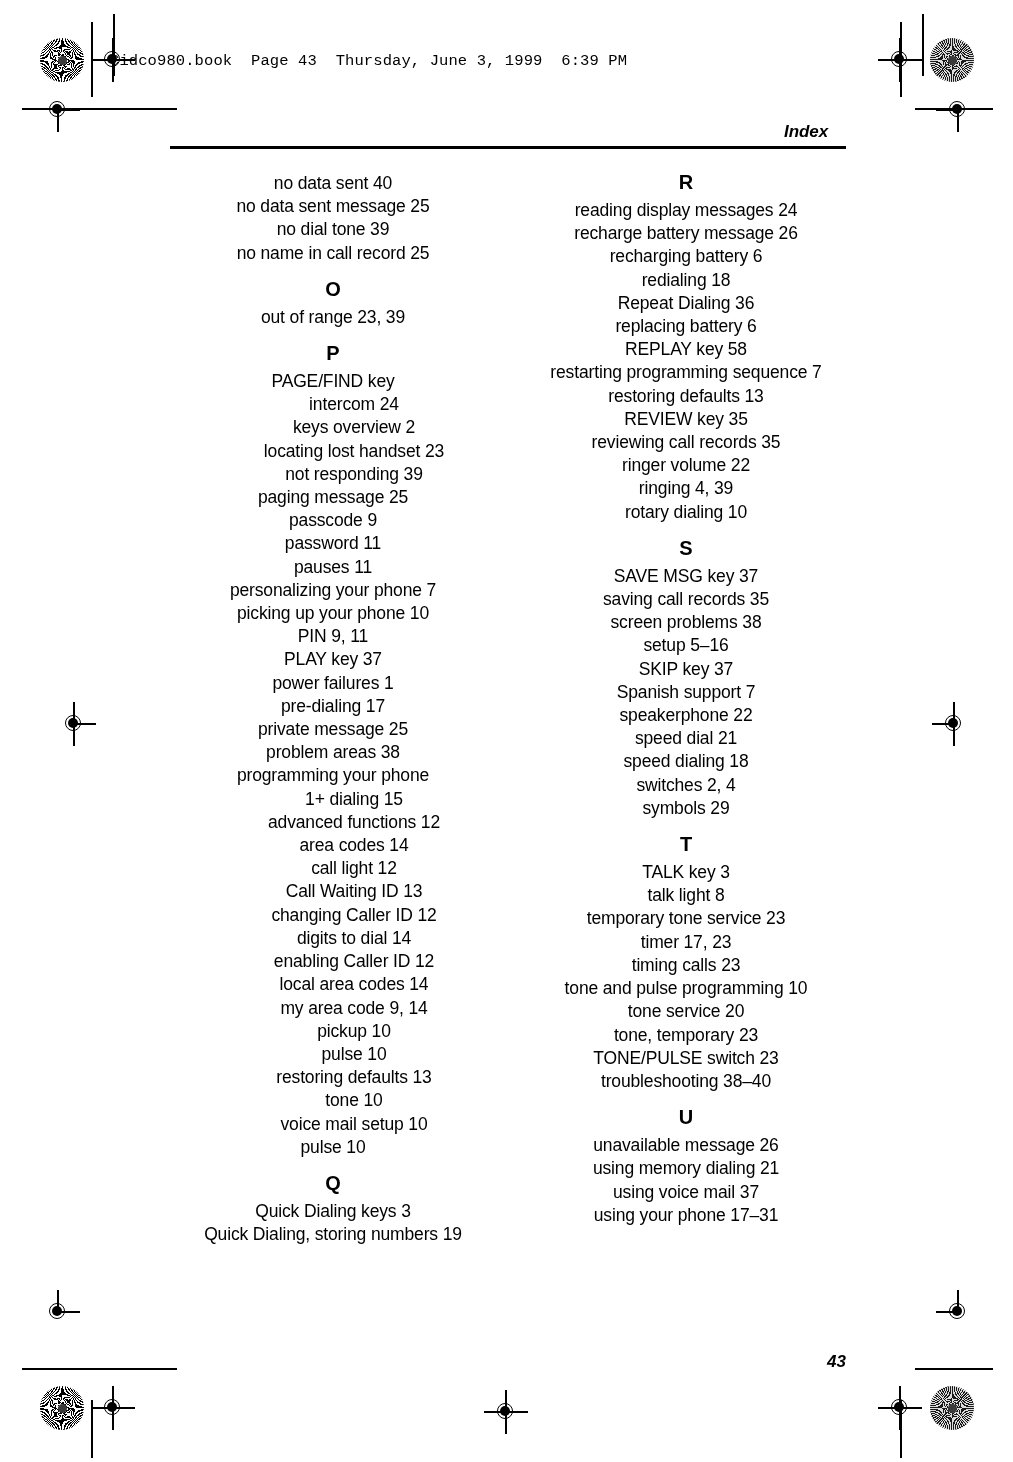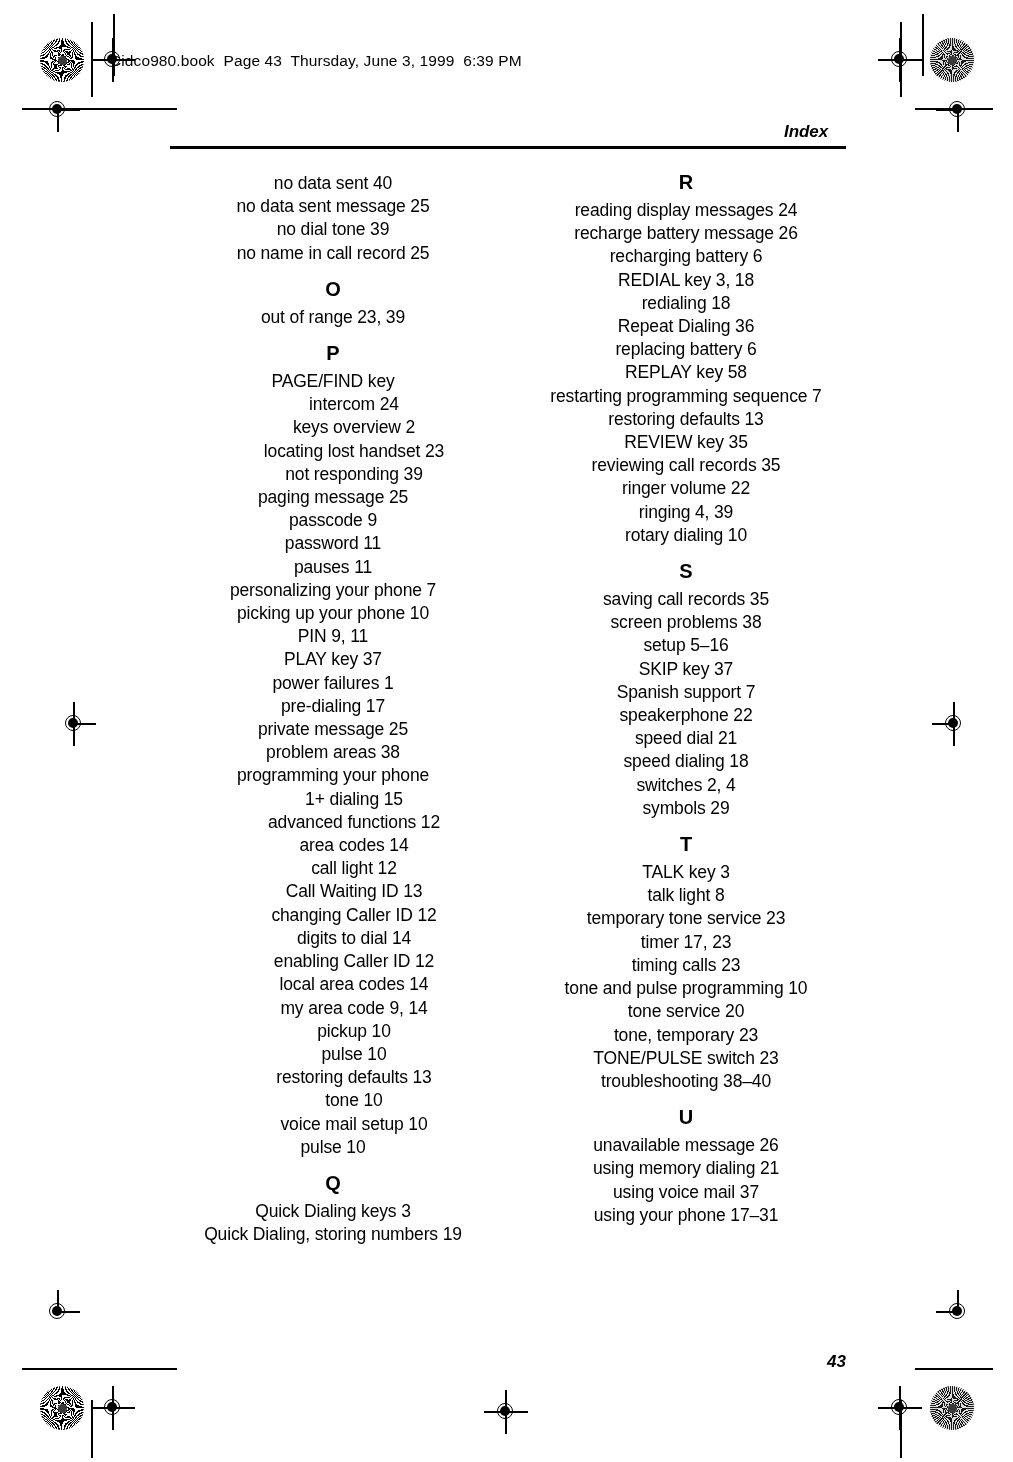--- a/index.html
+++ b/index.html
@@ -73,21 +73,21 @@
 
   .trimline { position: absolute; background: #000; }
   .trimline.h { height: 1.5px; }
   .trimline.v { width: 1.5px; }
 
   
   .filestamp {
     position: absolute;
     left: 110px;
     top: 52px;
-    font-family: Liberation Sans, sans-serif;
+    font-family: Liberation Mono, monospace;
     font-size: 15.5px;
     letter-spacing: 0.1px;
     white-space: pre;
   }
 
   
   .runhead {
     position: absolute;
     left: 152px;
     top: 122px;
@@ -296,33 +296,33 @@
       <div class="entry">pulse 10</div>
       <div class="group-letter">Q</div>
       <div class="entry">Quick Dialing keys 3</div>
       <div class="entry">Quick Dialing, storing numbers 19</div>
     </div>
   <div class="col col-right" id="col-right">
       <div class="group-letter first">R</div>
       <div class="entry">reading display messages 24</div>
       <div class="entry">recharge battery message 26</div>
       <div class="entry">recharging battery 6</div>
-      <div class="entry">REDIAL key 3, 18</div>
       <div class="entry">redialing 18</div>
       <div class="entry">Repeat Dialing 36</div>
       <div class="entry">replacing battery 6</div>
       <div class="entry">REPLAY key 58</div>
       <div class="entry">restarting programming sequence 7</div>
       <div class="entry">restoring defaults 13</div>
       <div class="entry">REVIEW key 35</div>
       <div class="entry">reviewing call records 35</div>
       <div class="entry">ringer volume 22</div>
       <div class="entry">ringing 4, 39</div>
       <div class="entry">rotary dialing 10</div>
       <div class="group-letter">S</div>
+      <div class="entry">SAVE MSG key 37</div>
       <div class="entry">saving call records 35</div>
       <div class="entry">screen problems 38</div>
       <div class="entry">setup 5–16</div>
       <div class="entry">SKIP key 37</div>
       <div class="entry">Spanish support 7</div>
       <div class="entry">speakerphone 22</div>
       <div class="entry">speed dial 21</div>
       <div class="entry">speed dialing 18</div>
       <div class="entry">switches 2, 4</div>
       <div class="entry">symbols 29</div>

